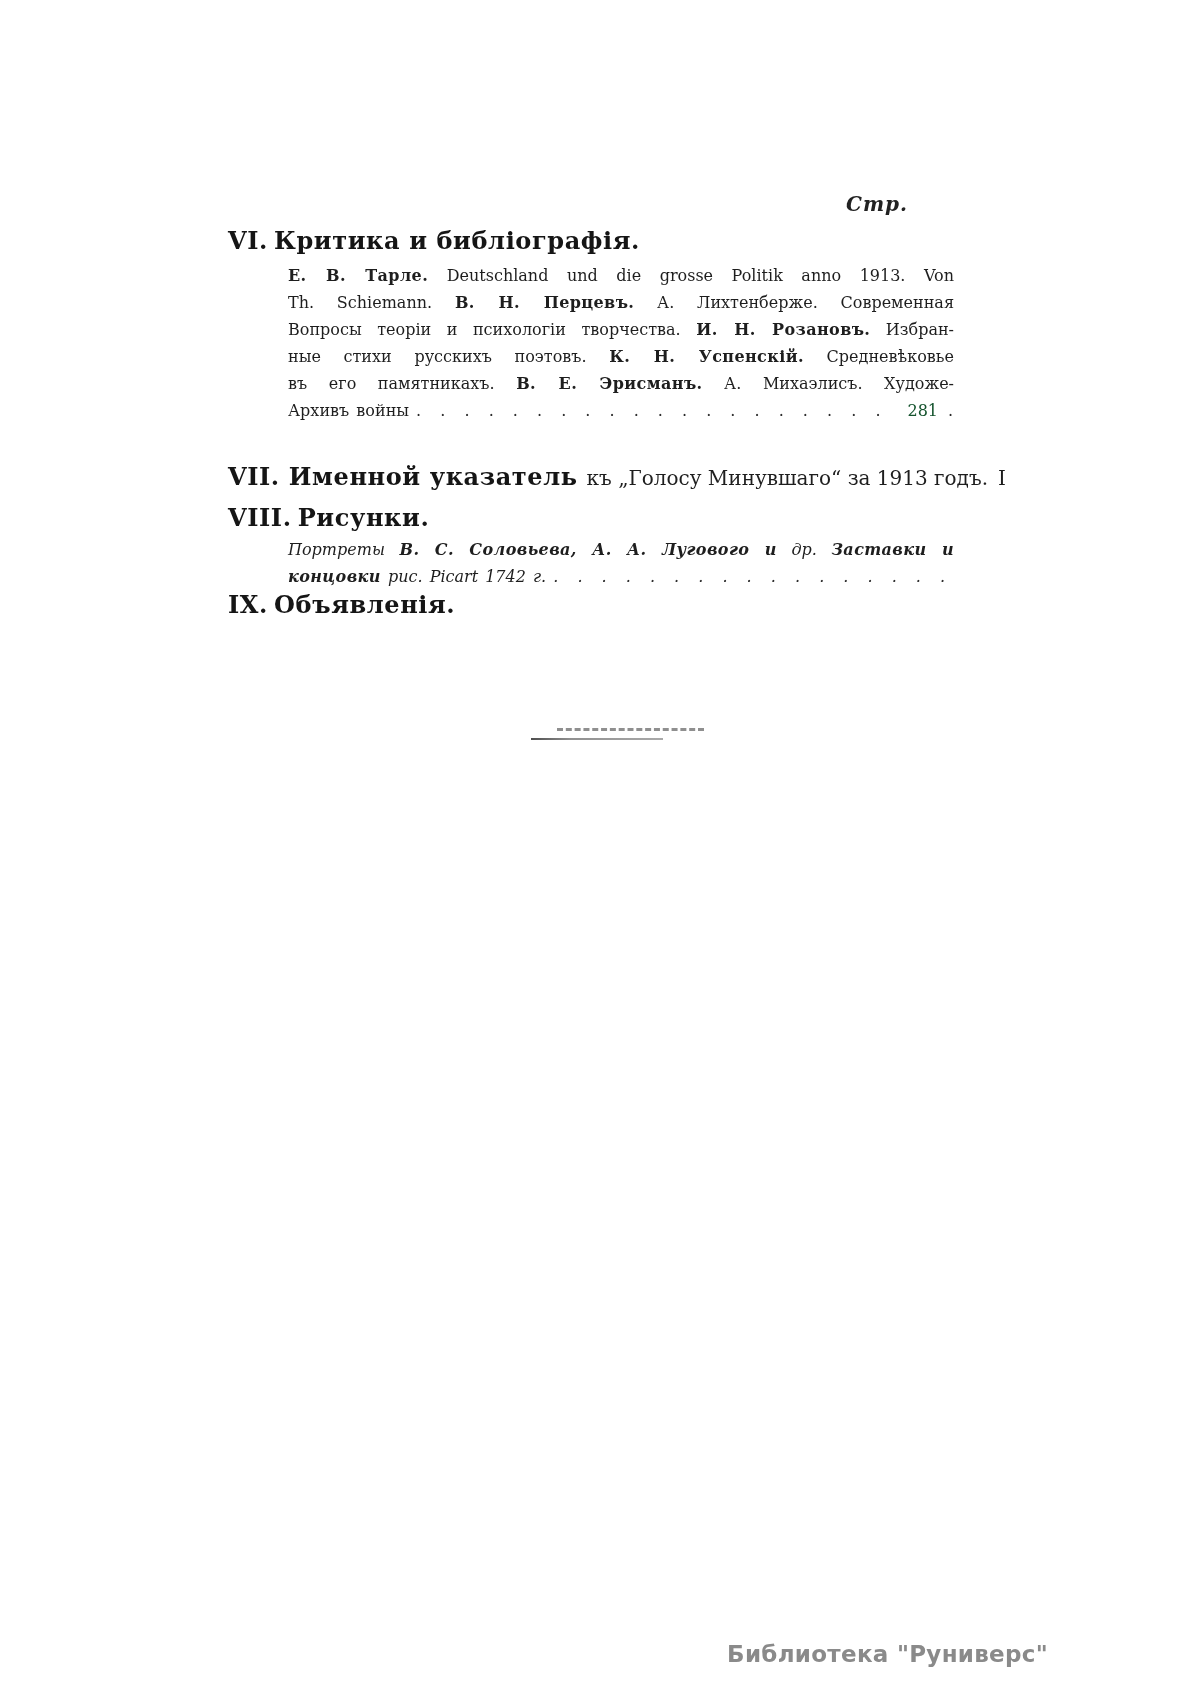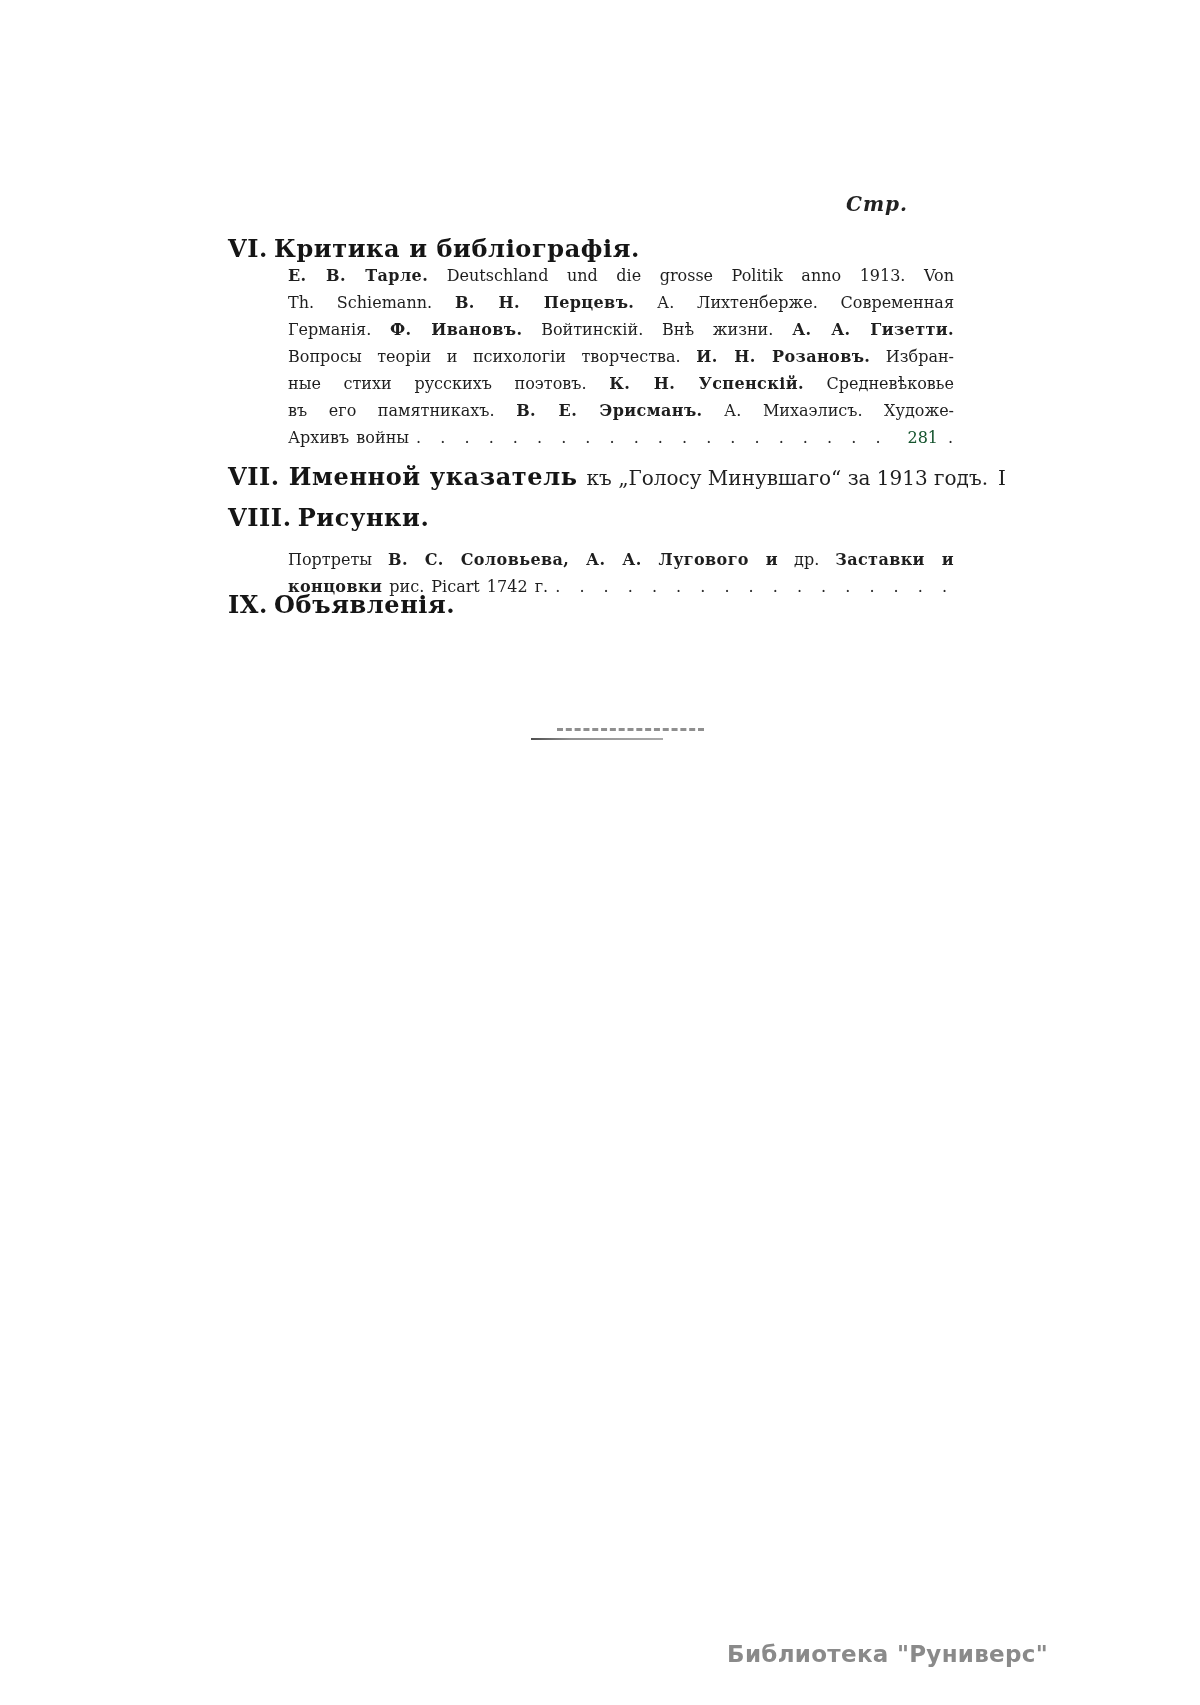--- a/index.html
+++ b/index.html
@@ -23,30 +23,30 @@
   
   .toc{position:absolute;left:228px;top:222px;width:745px;}
 
   .heading{
     margin:0;
     font-size:24px;font-weight:bold;color:#151515;
     letter-spacing:0.6px;
     white-space:nowrap;
   }
   .heading .sec-num{margin-right:6px;}
-  .h-vi{position:absolute;left:0;top:12px;}
+  .h-vi{position:absolute;left:0;top:4px;}
   .h-viii{position:absolute;left:0;top:281px;}
   .h-ix{position:absolute;left:0;top:368px;}
 
   .para{
     position:absolute;left:36px;width:666px;
     font-size:16px;line-height:27px;color:#1e1e1e;margin-left:24px;
   }
   .p-vi{top:40px;}
-  .p-viii{top:324px;}
+  .p-viii{top:314px;font-style:italic;}
 
   .line{white-space:normal;}
   .line.jl{text-align:justify;text-align-last:justify;word-spacing:2px;}
   .line.dotline{position:relative;white-space:nowrap;overflow:hidden;word-spacing:2px;}
   .line .b{font-weight:bold;letter-spacing:0.4px;}
   .line .leader{letter-spacing:6px;color:#2a2a2a;}
   .line .pagenum{
     position:absolute;right:16px;top:0;
     background:#ffffff;padding-left:8px;
     color:#14532d;
@@ -90,21 +90,20 @@
 
   <section class="toc">
 
     <h2 class="heading h-vi">
       <span class="sec-num">VI.</span><span>Критика и библіографія.</span>
     </h2>
 
     <div class="para p-vi">
       <div class="line jl"><span class="b">Е. В. Тарле.</span><span> Deutschland und die grosse Politik anno 1913. Von</span></div>
       <div class="line jl"><span>Th. Schiemann. </span><span class="b">В. Н. Перцевъ.</span><span> А. Лихтенберже. Современная</span></div>
-      <div class="line jl"><span>Германія. </span><span class="b">Ф. Ивановъ.</span><span> Войтинскій. Внѣ жизни. </span><span class="b">А. А. Гизетти.</span></div>
       <div class="line jl"><span>Вопросы теоріи и психологіи творчества. </span><span class="b">И. Н. Розановъ.</span><span> Избран-</span></div>
       <div class="line jl"><span>ные стихи русскихъ поэтовъ. </span><span class="b">К. Н. Успенскій.</span><span> Средневѣковье</span></div>
       <div class="line jl"><span>въ его памятникахъ. </span><span class="b">В. Е. Эрисманъ.</span><span> А. Михаэлисъ. Художе-</span></div>
       <div class="line dotline"><span>Архивъ войны </span><span class="leader">. . . . . . . . . . . . . . . . . . . . . . . . .</span><span class="pagenum">281</span></div>
     </div>
 
     <div class="row-vii">
       <div>
         <span class="vii-bold">
           <span>VII.</span>

